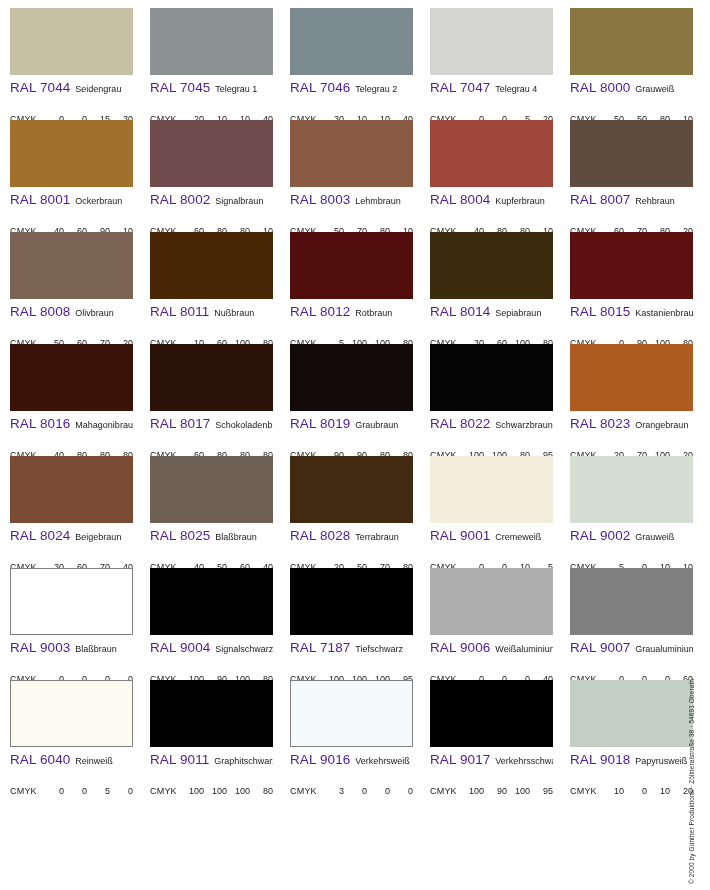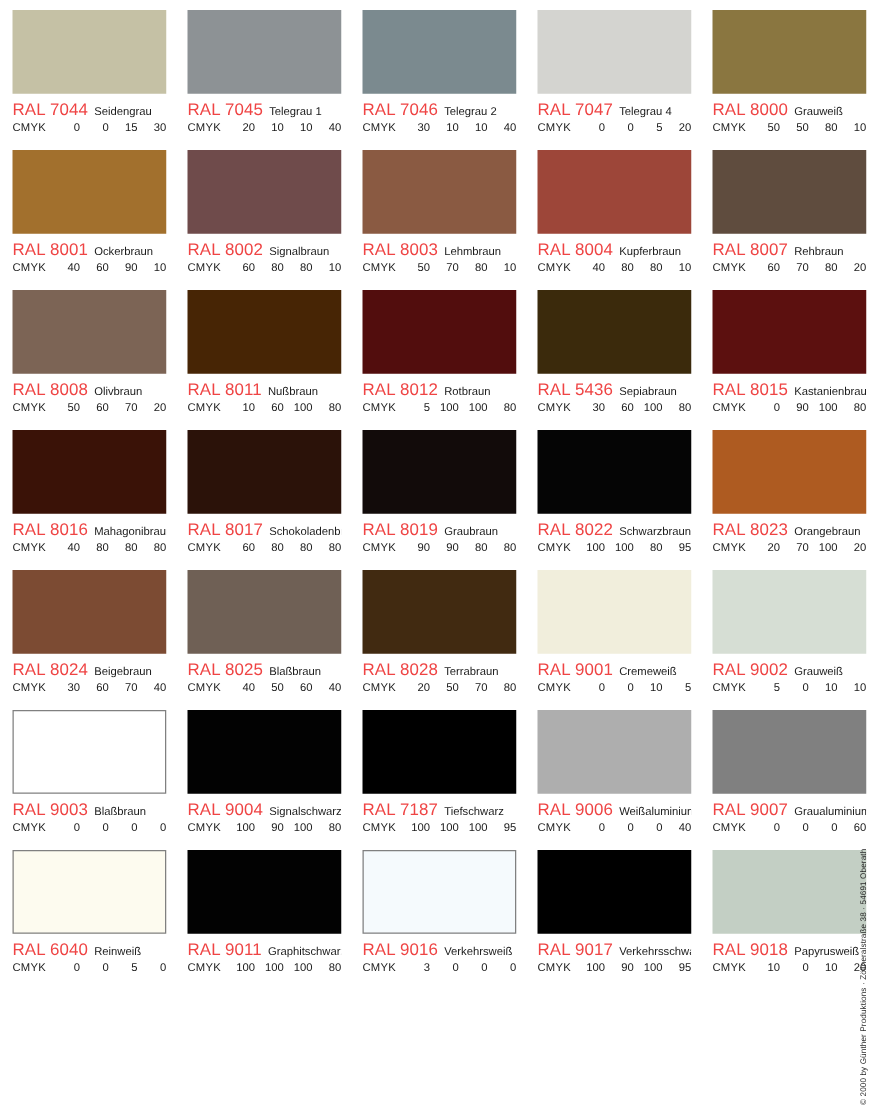--- a/index.html
+++ b/index.html
@@ -57,37 +57,37 @@
     margin-top: 5px;
     display: flex;
     align-items: baseline;
     width: 123px;
     overflow: hidden;
     white-space: nowrap;
   }
 
   .ral-code {
     font-size: 13.5px;
-    color: #ef4444;
+    color: #4c1d95;
     letter-spacing: 0.1px;
     flex: 0 0 auto;
   }
 
   .ral-name {
     font-size: 9px;
     color: #1a1a1a;
     margin-left: 5px;
     flex: 1 1 auto;
     overflow: hidden;
     text-overflow: clip;
     white-space: nowrap;
   }
 
   .cmyk-row {
-    margin-top: 2px;
+    margin-top: 19px;
     width: 123px;
     display: flex;
     align-items: flex-end;
     white-space: nowrap;
   }
 
   .cmyk-label {
     font-size: 9px;
     color: #1a1a1a;
     flex: 0 0 auto;
@@ -339,21 +339,21 @@
             <span class="cmyk-val">5</span>
             <span class="cmyk-val">100</span>
             <span class="cmyk-val">100</span>
             <span class="cmyk-val">80</span>
           </span>
         </div>
       </div>
       <div class="swatch-cell">
         <div class="chip" title="#3b2a0c" style="background: rgb(59, 42, 12);"></div>
         <div class="label-row">
-          <span class="ral-code">RAL 5436</span>
+          <span class="ral-code">RAL 8014</span>
           <span class="ral-name">Sepiabraun</span>
         </div>
         <div class="cmyk-row">
           <span class="cmyk-label">CMYK</span>
           <span class="cmyk-vals">
             <span class="cmyk-val">30</span>
             <span class="cmyk-val">60</span>
             <span class="cmyk-val">100</span>
             <span class="cmyk-val">80</span>
           </span>

